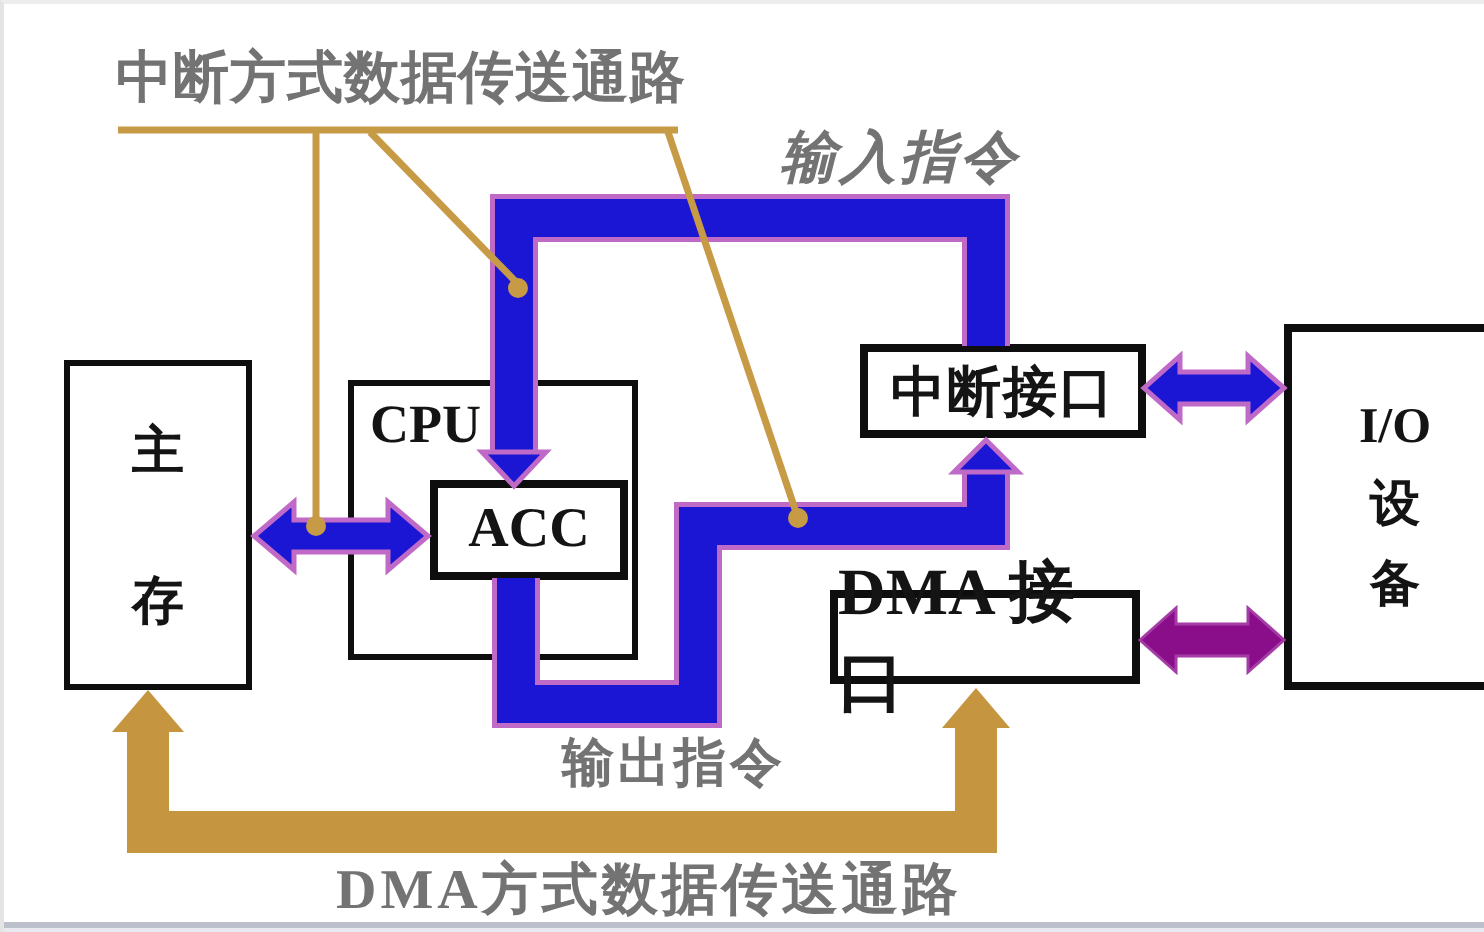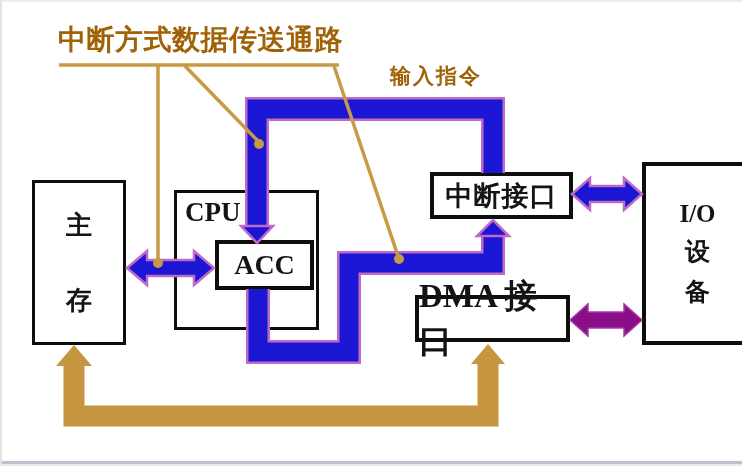--- a/index.html
+++ b/index.html
@@ -13,21 +13,21 @@
   }
   .box {
     position:absolute; background:#ffffff; box-sizing:border-box;
     border:3px solid var(--box-border,#0e0e0e);
     display:flex; align-items:center; justify-content:center;
     font-weight:bold; color:#141414; z-index:1;
   }
   .box.thick { border-width:4px; }
   .vstack { flex-direction:column; }
   .lbl {
-    position:absolute; font-weight:bold; color:#a16207;
+    position:absolute; font-weight:bold; color:#737373;
     white-space:nowrap; z-index:3; line-height:1.1;
   }
   svg.wires { position:absolute; left:0; top:0; z-index:2; pointer-events:none; }
   .fringe   { fill:none; stroke:var(--bus-fringe,#c06ac8); stroke-width:24; }
   .bus      { fill:none; stroke:var(--bus-blue,#1a16d4); stroke-width:19; }
   .bus-head { fill:var(--bus-blue,#1a16d4); stroke:var(--bus-fringe,#c06ac8); stroke-width:2.5; }
   .bus-darrow { fill:var(--bus-blue,#1a16d4); stroke:var(--bus-fringe,#c06ac8); stroke-width:2.5; stroke-linejoin:miter; }
   .purple-darrow { fill:var(--purple-arrow,#8a0d8a); stroke:#a53ca5; stroke-width:1.5; }
   .dma      { fill:none; stroke:var(--dma-tan,#c5953f); stroke-width:21; }
   .dma-head { fill:var(--dma-tan,#c5953f); }
@@ -99,19 +99,21 @@
     <path class="pointer" d="M156,63 L156,258"></path>
     <circle class="pointer-dot" cx="156" cy="261" r="5"></circle>
     <path class="pointer" d="M183,64 L256,139"></path>
     <circle class="pointer-dot" cx="257" cy="142" r="5"></circle>
     <path class="pointer" d="M332,64 L396,254"></path>
     <circle class="pointer-dot" cx="397" cy="257" r="5"></circle>
   </svg>
 
   <div class="lbl" style="left:56px; top:23px; font-size:28px; letter-spacing:0.5px;">中断方式数据传送通路</div>
 
-  <div class="lbl" style="left:388px; top:63px; font-size:21px; letter-spacing:2px;">输入指令</div>
+  <div class="lbl" style="left:388px; top:63px; font-size:28px; letter-spacing:2px;font-style:italic;">输入指令</div>
 
+  <div class="lbl" style="left:279px; top:366px; font-size:26px; letter-spacing:2px;">输出指令</div>
 
+  <div class="lbl" style="left:166px; top:429px; font-size:28px; letter-spacing:2px;">DMA方式数据传送通路</div>
 
   <div class="edge-bottom"></div>
   <div class="edge-bottom-light"></div>
 </div>
 
 </body></html>

